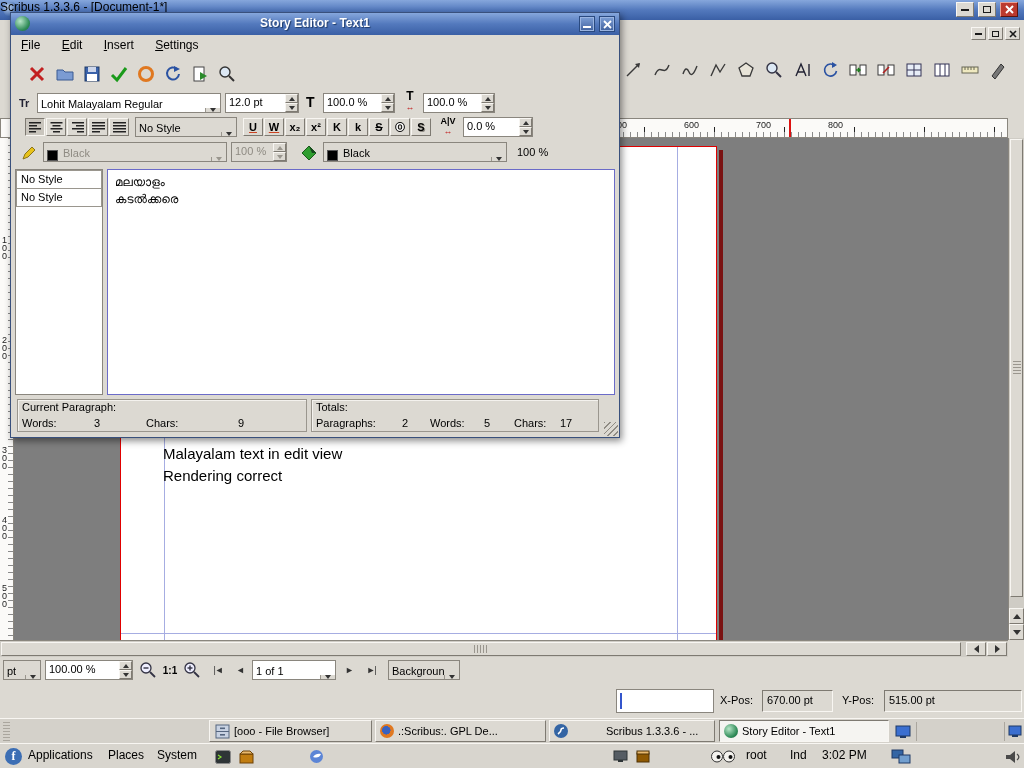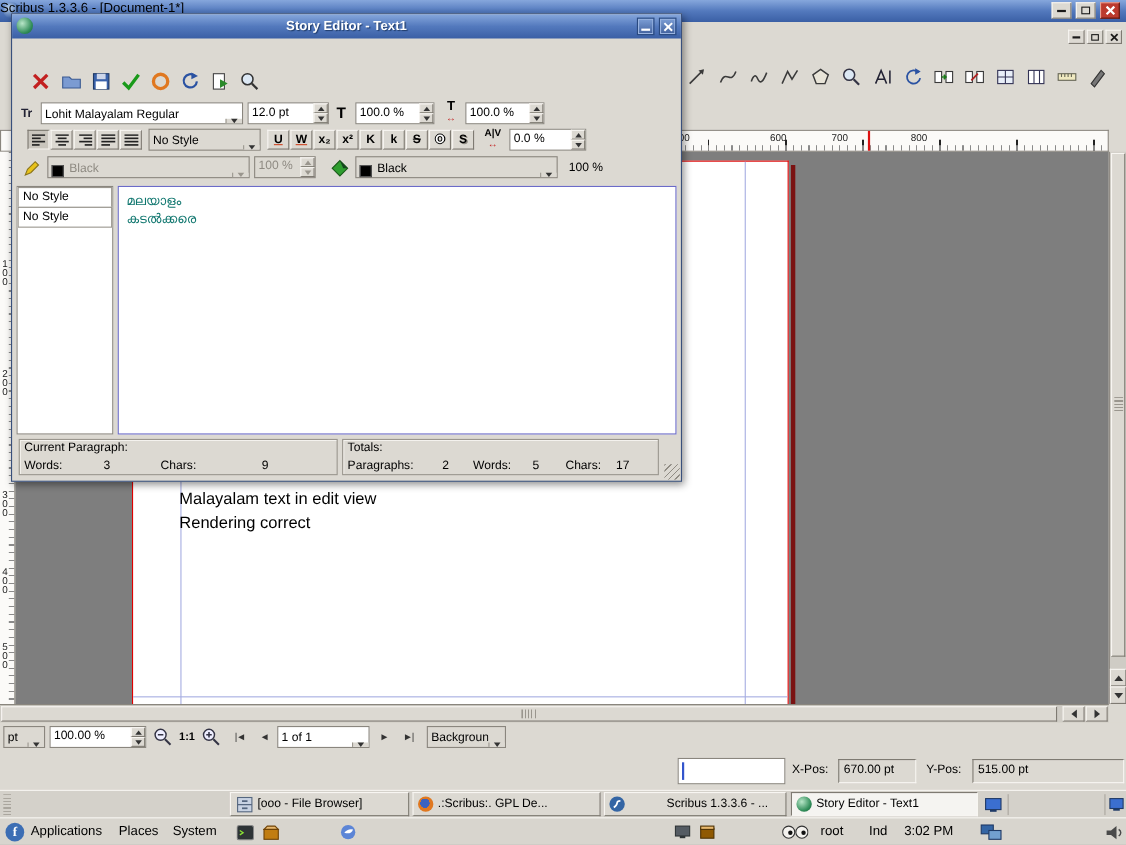--- a/index.html
+++ b/index.html
@@ -88,21 +88,21 @@
   .alignbtn.active { background:#c9c5bd; border-color:#7e7a72 #f8f6f2 #f8f6f2 #7e7a72; }
   .charbtn { width:20px; height:18px; font-size:11px; font-weight:bold; }
   .cb-underline .cl { text-decoration:underline; text-decoration-color:#c42; }
   .cb-strike .cl { text-decoration:line-through; }
   .cb-outline .cl { color:#fff; text-shadow:-1px 0 #000,1px 0 #000,0 -1px #000,0 1px #000; }
   .cb-shadow .cl { text-shadow:1px 1px 0 #8f8b83; }
   .swatch { width:11px; height:11px; background:#000; border:1px solid #555; margin:3px 2px 0 3px; flex:none; }
   #se-styles { left:4px; top:156px; width:88px; height:226px; background:#fff; border:1px solid #8a867e; }
   .style-row { height:19px; line-height:17px; font-size:11px; padding-left:4px; border:1px solid #9a968e; background:#fff; }
   #se-textarea { left:96px; top:156px; width:508px; height:226px; background:#fff; border:1px solid #6b6bc8; }
-  .se-line { position:absolute; left:7px; font-size:12px; color:#0f766e; }
+  .se-line { position:absolute; left:7px; font-size:12px; color:#000000; }
   .statframe { border:1px solid #9a968e; box-shadow:inset 1px 1px 0 #f4f2ee; }
   .statframe span { position:absolute; font-size:11px; white-space:nowrap; }
   #se-grip { left:593px; top:409px; width:14px; height:14px;
     background:repeating-linear-gradient(135deg,#8f8b83 0 1px,transparent 1px 4px); }
 
   
   #taskbar { left:0; top:718px; width:1024px; height:25px; background:#d4d1ca; border-top:1px solid #f8f6f2; }
   .taskbtn { display:flex; align-items:center; gap:4px; padding:0 4px; height:22px; top:1px;
     background:#dcd9d2; border:1px solid; border-color:#f8f6f2 #7e7a72 #7e7a72 #f8f6f2;
     font-size:11px; white-space:nowrap; overflow:hidden; }
@@ -236,21 +236,21 @@
     <div class="abs se-tool flexc" style="left:986px;top:12px;">
         <svg width="20" height="20">
           <path d="M4 16 L13 4 l3 3 L7 19 Z" fill="#777" stroke="#333"></path>
         </svg>
       </div>
   </div>
 
   <div class="abs" id="ruler-corner"></div>
   <div class="abs" id="hruler">
     <span class="hnum" style="left:598px;">500</span>
-    <span class="hnum" style="left:670px;margin-left:16px;">600</span>
+    <span class="hnum" style="left:670px;">600</span>
     <span class="hnum" style="left:742px;">700</span>
     <span class="hnum" style="left:814px;">800</span>
     <span class="abs" style="left:775px;top:0;width:2px;height:18px;background:#dd1111;"></span>
   </div>
   <div class="abs" id="vruler">
     <span class="vnum" style="top:98px;">100</span>
     <span class="vnum" style="top:198px;">200</span>
     <span class="vnum" style="top:308px;">300</span>
     <span class="vnum" style="top:378px;">400</span>
     <span class="vnum" style="top:446px;">500</span>
@@ -371,20 +371,26 @@
           <span style="width:8px;height:2px;background:#fff;margin-top:6px;"></span>
         </div>
       <div class="abs se-titlebtn flexc" style="left:588px;">
         <svg width="9" height="9">
             <line x1="1" y1="1" x2="8" y2="8" stroke="#fff" stroke-width="1.8"></line>
             <line x1="8" y1="1" x2="1" y2="8" stroke="#fff" stroke-width="1.8"></line>
           </svg>
       </div>
     </div>
 
+    <div class="abs" id="se-menubar">
+      <span class="menu-item">File</span>
+      <span class="menu-item">Edit</span>
+      <span class="menu-item">Insert</span>
+      <span class="menu-item">Settings</span>
+    </div>
 
     <div class="abs se-tool flexc" style="left:14px;top:49px;">
         <svg width="18" height="18">
           <line x1="3" y1="3" x2="15" y2="15" stroke="#c22020" stroke-width="3"></line>
           <line x1="15" y1="3" x2="3" y2="15" stroke="#c22020" stroke-width="3"></line>
         </svg>
       </div>
     <div class="abs se-tool flexc" style="left:42px;top:49px;">
         <svg width="20" height="18">
           <path d="M2 5 h6 l2 2 h8 v8 H2 Z" fill="#7b9bd2" stroke="#3a5a92"></path>

